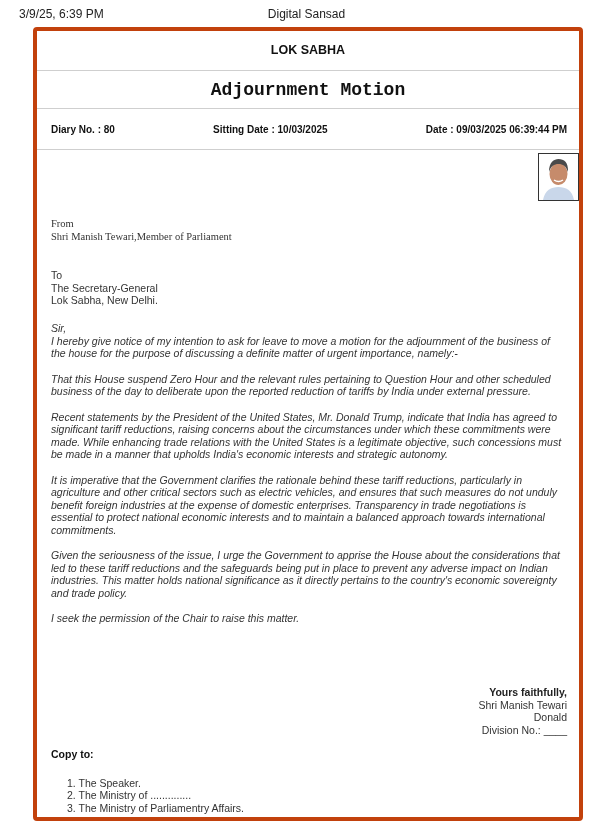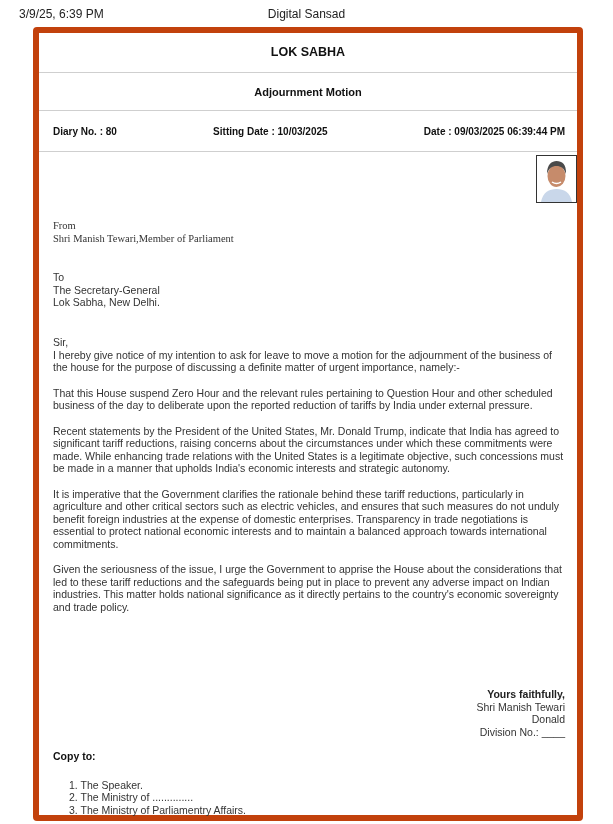--- a/index.html
+++ b/index.html
@@ -9,44 +9,44 @@
     }
     .print-header {
       position: absolute; top: 7px; left: 0; width: 613px; height: 12px;
       font-size: 12px; color: #222;
     }
     .print-date { position: absolute; left: 19px; top: 0; }
     .print-title { position: absolute; left: 0; width: 100%; text-align: center; top: 0; }
 
     .card {
       position: absolute; left: 33px; top: 27px; width: 550px; height: 794px;
-      border: 6px solid #c2410c; border-radius: 4px; box-sizing: border-box;
+      border: 4px solid #c2410c; border-radius: 4px; box-sizing: border-box;
     }
     .card-row {
       border-bottom: 1px solid #cfcfcf;
       text-align: center; font-weight: bold; color: #111;
       box-sizing: border-box;
     }
     .row-house { height: 40px; line-height: 38px; font-size: 12.5px; }
-    .row-type { height: 38px; line-height: 38px; font-size: 11px; }
+    .row-type { height: 38px; line-height: 38px; font-size: 18px; font-family: Liberation Mono, monospace; }
     .row-meta {
       height: 41px; display: flex; align-items: center; justify-content: space-between;
       padding: 0 12px 0 14px; font-size: 10px;
     }
     .row-meta span { color: #111; font-weight: bold; }
 
     .body { position: relative; padding: 0 14px; font-size: 10.5px; line-height: 12.5px; color: #333; }
     .photo {
       position: absolute; right: 0px; top: 3px; width: 41px; height: 48px;
       border: 1px solid #333; box-sizing: border-box; overflow: hidden;
       background: #ffffff;
     }
     .from { position: absolute; top: 68px; left: 14px; font-family: Liberation Serif, serif; }
     .to { position: absolute; top: 119px; left: 14px; }
-    .letter { position: absolute; top: 184px; left: 14px; width: 516px; }
+    .letter { position: absolute; top: 172px; left: 14px; width: 516px; font-style: italic; }
     .letter p { margin: 0 0 13px 0; }
     .sign {
       position: absolute; top: 536px; right: 12px; text-align: right;
     }
     .sign .yf { font-weight: bold; color: #222; }
     .copy {
       position: absolute; top: 598px; left: 14px;
     }
     .copy .ct { font-weight: bold; color: #111; margin-bottom: 13px; }
     .copy ol { list-style: none; margin: 16px; padding: 0; }
@@ -90,20 +90,21 @@
       <div>Lok Sabha, New Delhi.</div>
     </div>
 
     <div class="letter">
       <div>Sir,</div>
       <p>I hereby give notice of my intention to ask for leave to move a motion for the adjournment of the business of the house for the purpose of discussing a definite matter of urgent importance, namely:-</p>
       <p>That this House suspend Zero Hour and the relevant rules pertaining to Question Hour and other scheduled business of the day to deliberate upon the reported reduction of tariffs by India under external pressure.</p>
       <p>Recent statements by the President of the United States, Mr. Donald Trump, indicate that India has agreed to significant tariff reductions, raising concerns about the circumstances under which these commitments were made. While enhancing trade relations with the United States is a legitimate objective, such concessions must be made in a manner that upholds India's economic interests and strategic autonomy.</p>
       <p>It is imperative that the Government clarifies the rationale behind these tariff reductions, particularly in agriculture and other critical sectors such as electric vehicles, and ensures that such measures do not unduly benefit foreign industries at the expense of domestic enterprises. Transparency in trade negotiations is essential to protect national economic interests and to maintain a balanced approach towards international commitments.</p>
       <p>Given the seriousness of the issue, I urge the Government to apprise the House about the considerations that led to these tariff reductions and the safeguards being put in place to prevent any adverse impact on Indian industries. This matter holds national significance as it directly pertains to the country's economic sovereignty and trade policy.</p>
+      <p>I seek the permission of the Chair to raise this matter.</p>
     </div>
 
     <div class="sign">
       <div class="yf">Yours faithfully,</div>
       <div>Shri Manish Tewari</div>
       <div>Donald</div>
       <div>Division No.: ____</div>
     </div>
 
     <div class="copy">

